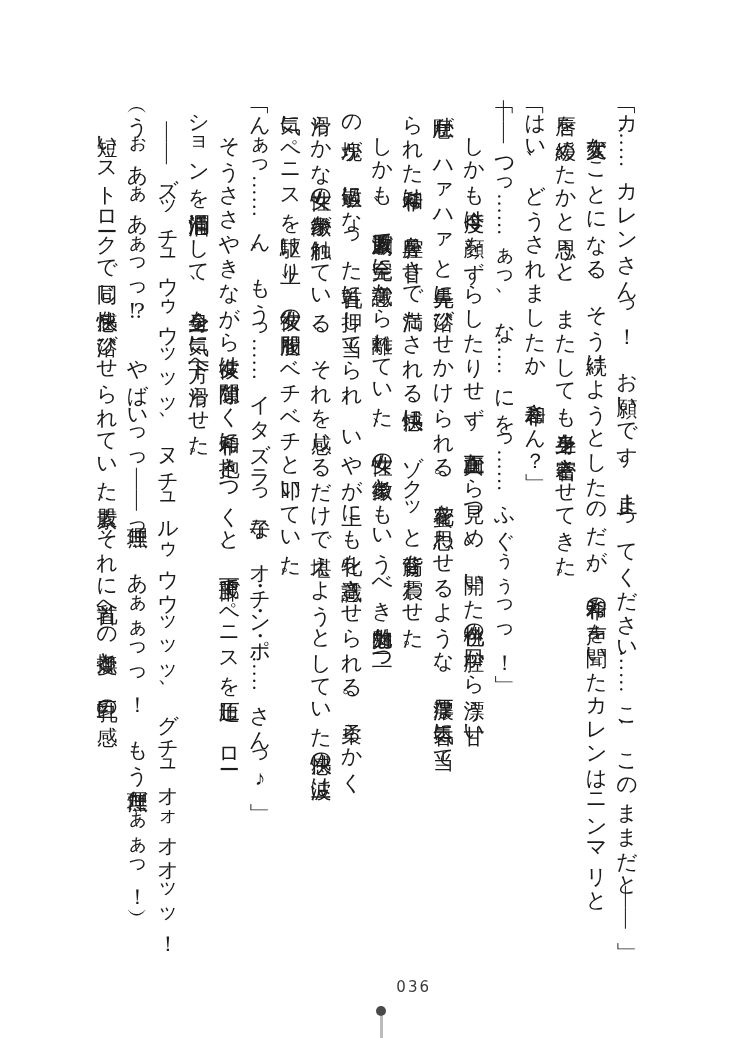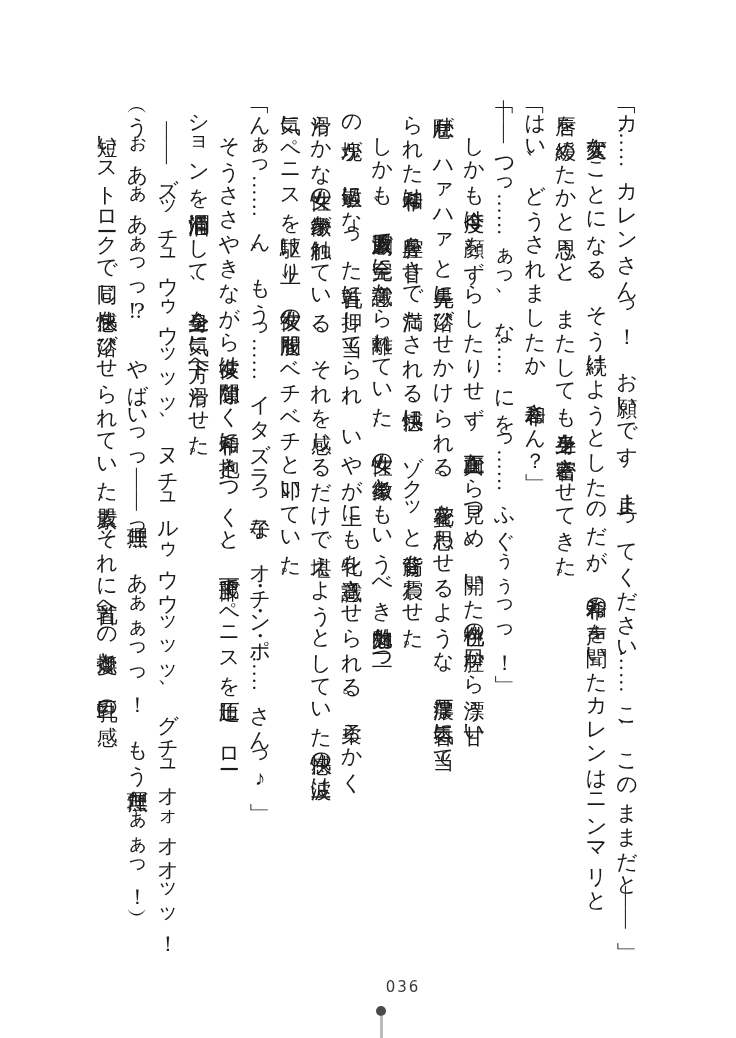--- a/index.html
+++ b/index.html
@@ -35,24 +35,24 @@
     letter-spacing:0.5px;
   }
   .text-area p{
     margin:0;
     padding:0;
     line-height:30.6px;
     white-space:nowrap;
   }
   .footer{
     position:absolute;
-    left:403px;
+    left:371px;
     top:978px;
     transform:translateX(-50%);
-    text-align:center;
+    text-align:right;
     width:120px;
   }
   .page-number{
     font-family:"DejaVu Sans","Liberation Sans",sans-serif;
     font-size:15px;
     letter-spacing:2px;
     color:var(--pagenum-color);
     line-height:18px;
   }
   .marker{

